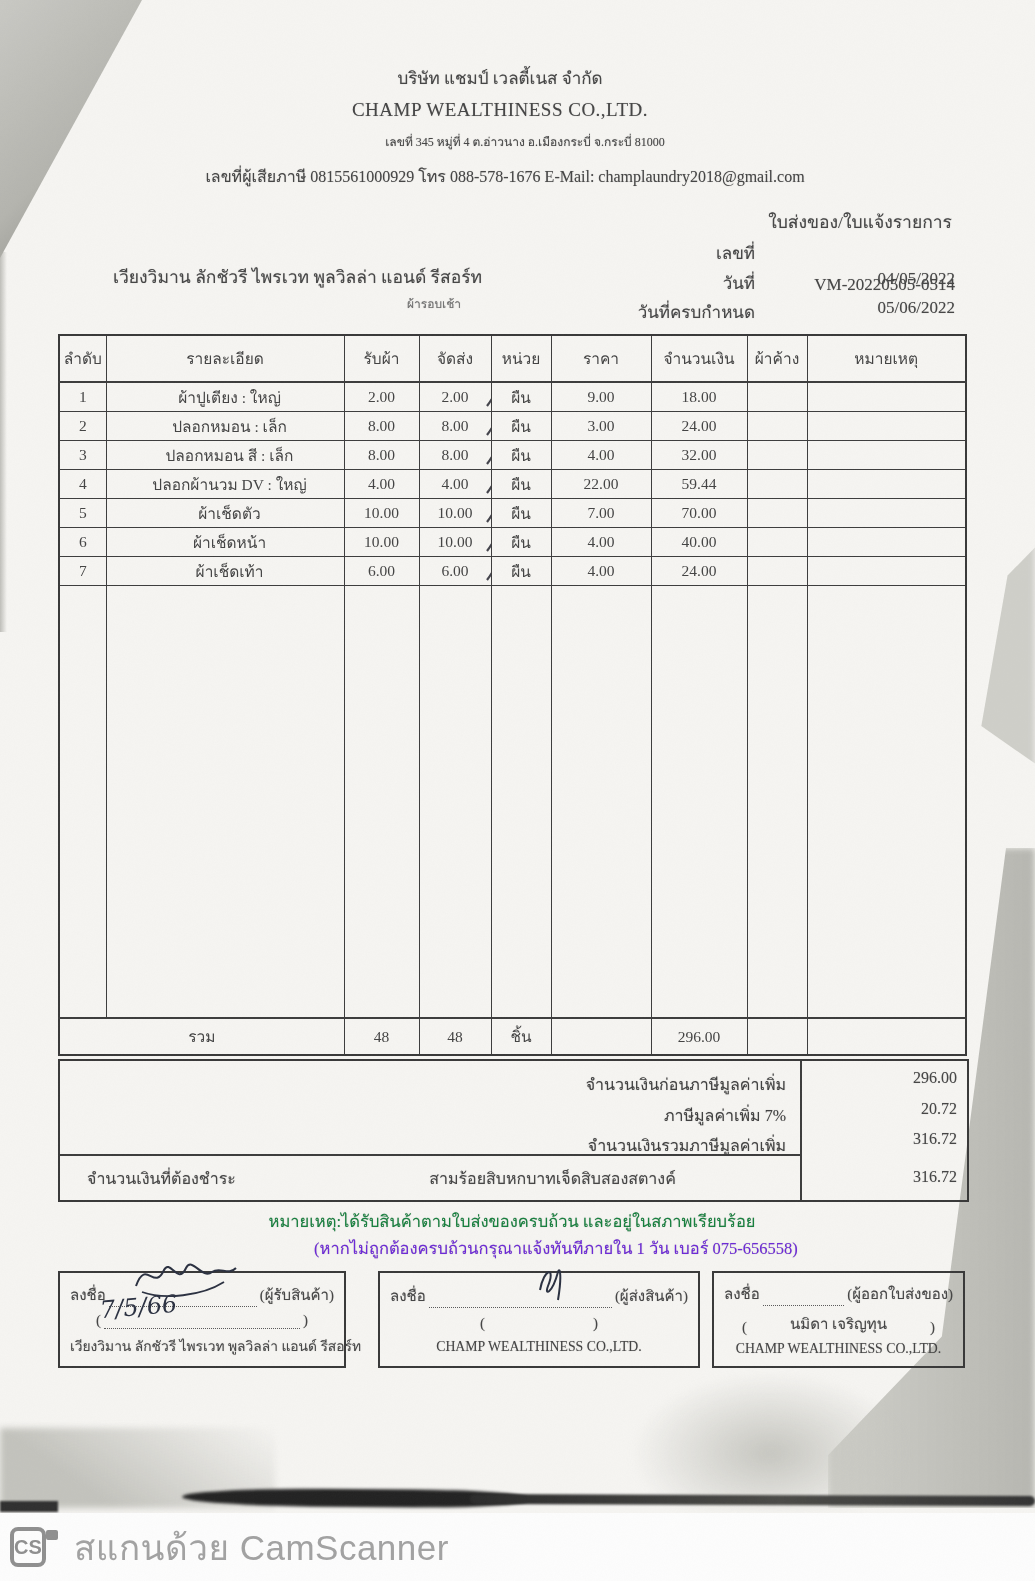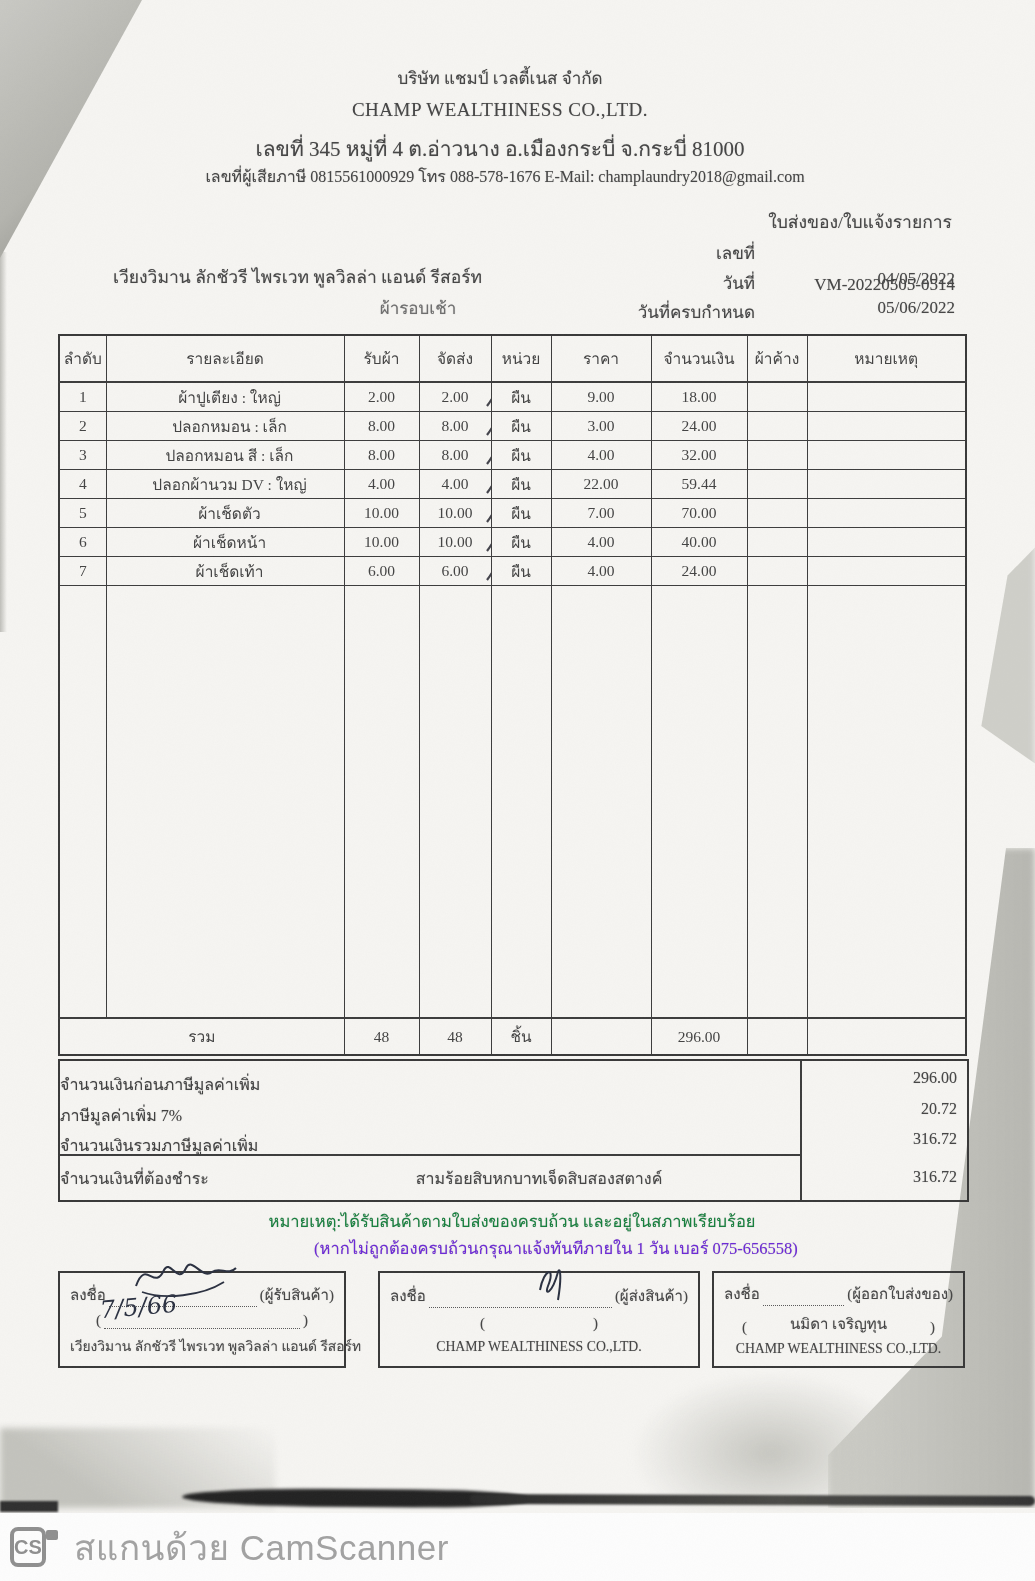--- a/index.html
+++ b/index.html
@@ -33,47 +33,47 @@
   .dark-edge-a{left:182px;top:1489px;width:345px;height:18px;background:#222;
     border-radius:50% 40% 40% 50%/60% 50% 50% 60%;filter:blur(1.5px);transform:rotate(.4deg);}
   .dark-edge-b{left:470px;top:1495px;width:565px;height:10px;
     background:linear-gradient(to right,#2b2b2b,#4a4a47 55%,#333);
     border-radius:6px;filter:blur(1px);transform:rotate(.2deg);}
   .dark-edge-c{left:0;top:1501px;width:58px;height:11px;background:#2f2f2f;filter:blur(1px);}
   .noise-overlay{left:0;top:0;width:1035px;height:1581px;pointer-events:none;opacity:.5;}
   
   .co-name-th{left:0;top:64px;width:1000px;text-align:center;font-size:17px;}
   .co-name-en{left:0;top:99px;width:1000px;text-align:center;font-size:19px;letter-spacing:.5px;}
-  .co-addr{left:0;top:132px;width:1000px;text-align:center;font-size:21px;}
+  .co-addr{left:0;top:132px;width:1000px;text-align:center;font-size:12px;padding-left:25px;}
   .co-tax{left:0;top:164px;width:1010px;text-align:center;font-size:16px;}
   .doc-type{left:600px;top:208px;width:352px;text-align:right;font-size:17.5px;}
   .meta-label{width:260px;text-align:right;font-size:17px;}
   .meta-value{width:215px;text-align:right;font-size:17px;}
   .customer{left:113px;top:263px;font-size:17.5px;}
-  .subtitle{left:268px;top:294px;width:300px;text-align:center;font-size:17px;color:#6e6e6e;}
+  .subtitle{left:284px;top:294px;width:300px;text-align:center;font-size:12px;color:#6e6e6e;}
   
   .grid{border-collapse:collapse;table-layout:fixed;width:907px;}
   .grid th,.grid td{border:1.6px solid #3c3c3c;font-weight:normal;
     font-size:15.5px;color:#434343;overflow:hidden;white-space:nowrap;}
   .grid{border:2.4px solid #383838;}
   .grid thead th{height:43px;text-align:center;border-bottom-width:2.2px;}
   .grid tbody td{height:28px;text-align:center;padding:0;}
   .grid td.desc{text-align:center;padding-left:9px;}
   .grid tr.filler td{height:431px;border-top:none;border-bottom:none;}
   .grid tr.total td{height:35px;border-top-width:2.2px;}
   .cell-rel{position:relative;}
   .tick{position:absolute;right:-9px;top:2px;}
   
   .summary{left:58px;top:1059px;width:907px;height:139px;border:2.2px solid #383838;
     display:grid;grid-template-columns:740px 1fr;grid-template-rows:34px 28px 31px 1fr;}
-  .sum-label{align-self:center;padding-right:14px;font-size:16px;color:#3f3f3f;margin-top:13px;}
+  .sum-label{align-self:center;text-align:right;padding-right:14px;font-size:16px;color:#3f3f3f;margin-top:13px;}
   .sum-value{align-self:center;text-align:right;padding-right:10px;font-size:16px;
     border-left:2px solid #3c3c3c;height:100%;display:flex;align-items:center;justify-content:flex-end;}
   .sum-final-left{border-top:2px solid #3c3c3c;display:flex;align-items:center;font-size:16px;}
-  .due-label{padding-left:0;width:218px;}
+  .due-label{padding-left:27px;width:218px;}
   .words{flex:1;text-align:center;}
   
   .note1{left:0;top:1208px;width:1024px;text-align:center;font-size:16.5px;color:#15803d;}
   .note2{left:0;top:1235px;width:1024px;text-align:center;font-size:16.5px;color:#6d28d9;margin-left:44px;}
   
   .sigbox{top:1271px;height:97px;border:2.2px solid #383838;box-sizing:border-box;
     display:flex;flex-direction:column;justify-content:space-evenly;padding:4px 10px;font-size:15px;}
   .sig1{left:58px;width:288px;}
   .sig2{left:378px;width:322px;}
   .sig3{left:712px;width:253px;}

